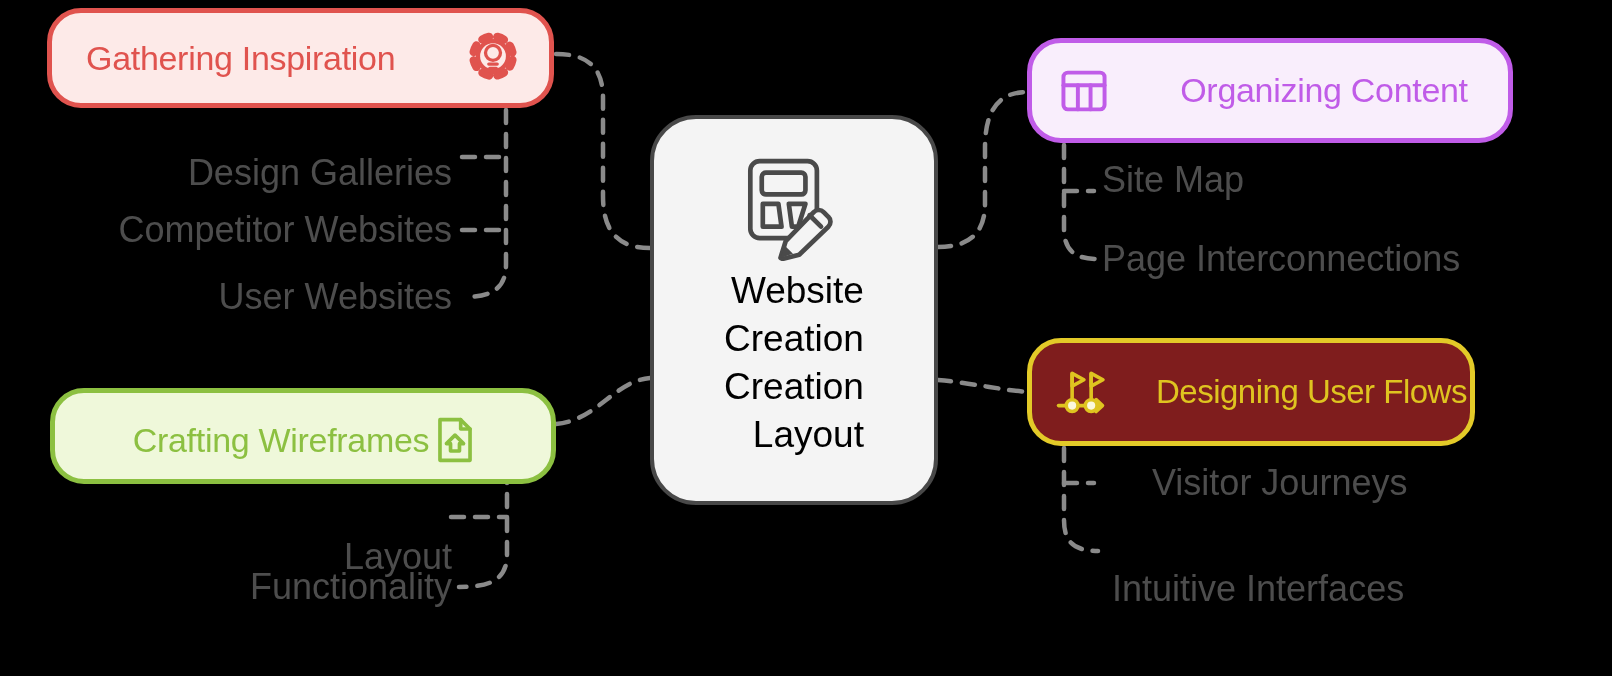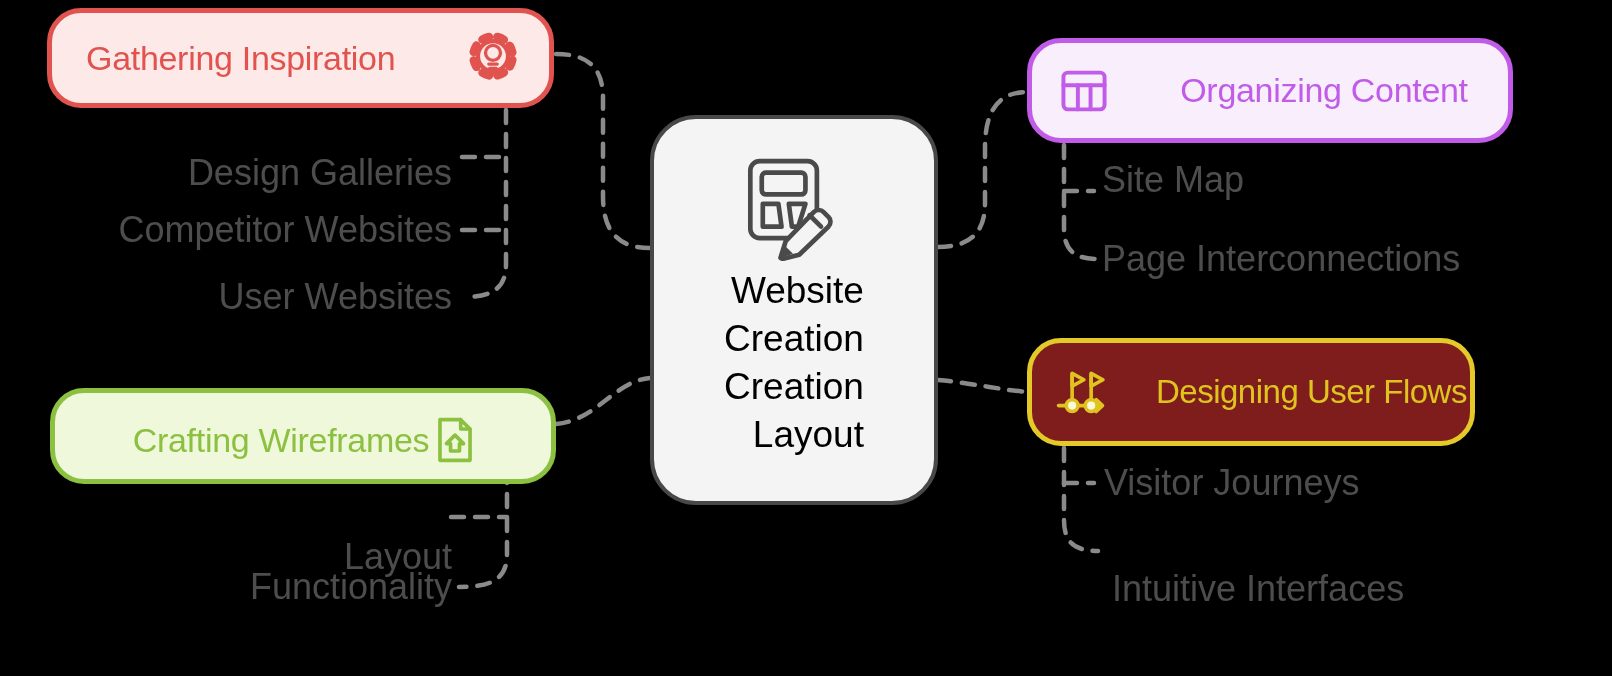--- a/index.html
+++ b/index.html
@@ -118,17 +118,17 @@
     <div class="child right-align" style="right:1160px;top:135px;margin-top:16px;">Design Galleries</div>
     <div class="child right-align" style="right:1160px;top:208px;">Competitor Websites</div>
     <div class="child right-align" style="right:1160px;top:275px;">User Websites</div>
 
     <div class="child right-align" style="right:1160px;top:495px;margin-top:40px;">Layout</div>
     <div class="child right-align" style="right:1160px;top:565px;">Functionality</div>
 
     <div class="child" style="left:1102px;top:158px;">Site Map</div>
     <div class="child" style="left:1102px;top:237px;">Page Interconnections</div>
 
-    <div class="child" style="left:1104px;top:461px;">Visitor Journeys</div>
+    <div class="child" style="left:1152px;top:461px;">Visitor Journeys</div>
     <div class="child" style="left:1112px;top:529px;margin-top:38px;">Intuitive Interfaces</div>
   </div>
 
 </div>
 
 </body></html>

